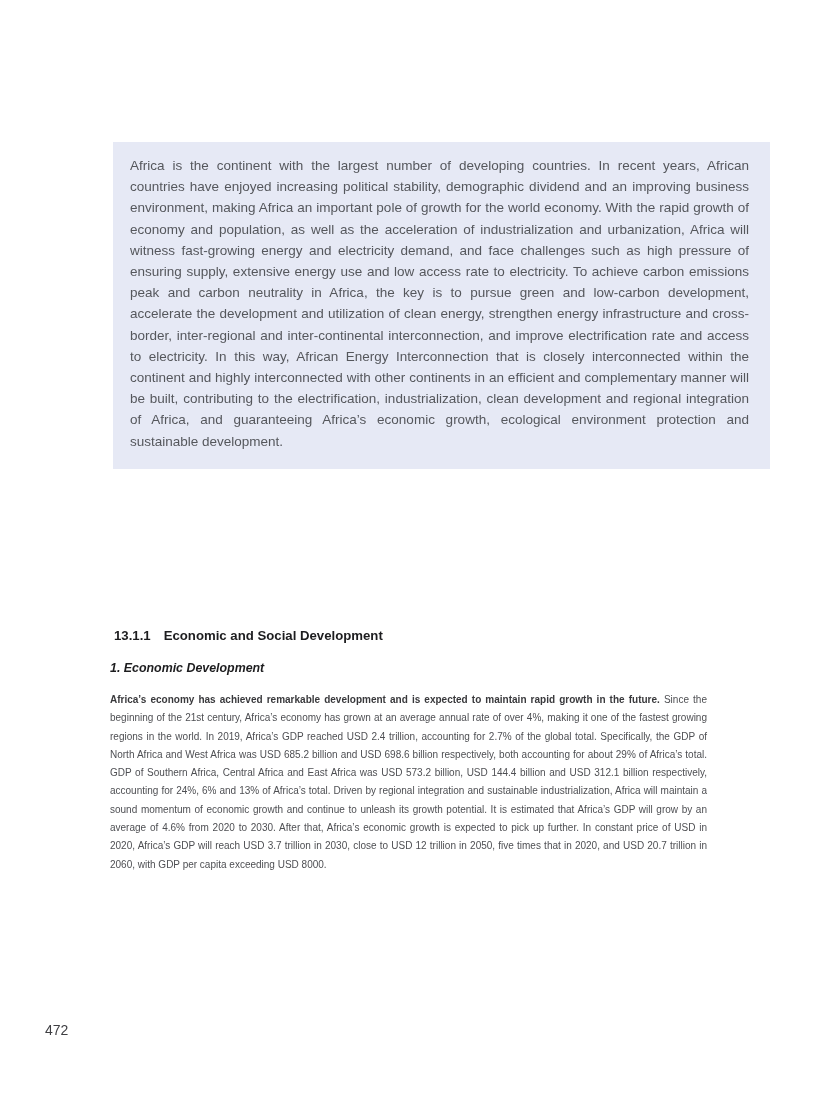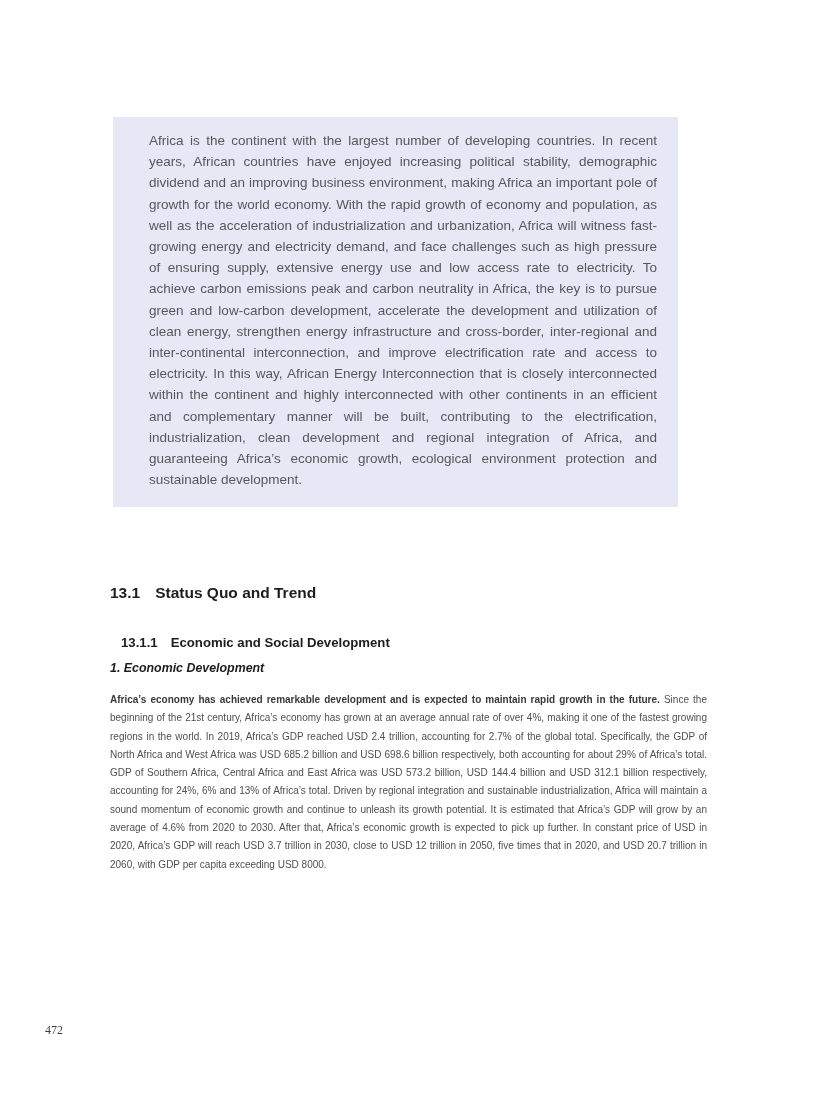--- a/index.html
+++ b/index.html
@@ -11,24 +11,24 @@
     position: relative;
     width: 816px;
     height: 1100px;
     background: #ffffff;
     font-family: "Liberation Sans", "DejaVu Sans", sans-serif;
     overflow: hidden;
   }
   .abstract-box {
     position: absolute;
     left: 113px;
-    top: 117px;
-    width: 565px;
+    top: 142px;
+    width: 657px;
     box-sizing: border-box;
-    padding: 13px 21px 17px 36px;
+    padding: 13px 21px 17px 17px;
     background: #e6e9f5;
   }
   .abstract-box p {
     margin: 0;
     font-size: 13.5px;
     line-height: 21.2px;
     color: #55575c;
     text-align: justify;
   }
   .heading-1 {
@@ -39,21 +39,21 @@
     font-size: 15.5px;
     line-height: 18px;
     font-weight: bold;
     color: #1d1d1f;
   }
   .heading-1 .h-num { margin-right: 15px; }
   .heading-2 {
     position: absolute;
     left: 110px;
     top: 624px;
-    margin: 11px;
+    margin: 4px;
     font-size: 13.2px;
     line-height: 16px;
     font-weight: bold;
     color: #1d1d1f;
   }
   .heading-2 .h-num { margin-right: 13px; }
   .heading-3 {
     position: absolute;
     left: 110px;
     top: 661px;
@@ -76,38 +76,34 @@
     text-align: justify;
   }
   .body-para .lead {
     font-weight: bold;
     color: #39393c;
   }
   .page-number {
     position: absolute;
     left: 45px;
     top: 1023px;
-    font-size: 12px;
+    font-size: 14px;
     line-height: 14px;
     color: #3e3e42;
-    font-family: Liberation Serif, serif;
   }
 </style>
 </head>
 <body>
 
 <div class="page">
 
   <div class="abstract-box">
     <p>Africa is the continent with the largest number of developing countries. In recent years, African countries have enjoyed increasing political stability, demographic dividend and an improving business environment, making Africa an important pole of growth for the world economy. With the rapid growth of economy and population, as well as the acceleration of industrialization and urbanization, Africa will witness fast-growing energy and electricity demand, and face challenges such as high pressure of ensuring supply, extensive energy use and low access rate to electricity. To achieve carbon emissions peak and carbon neutrality in Africa, the key is to pursue green and low-carbon development, accelerate the development and utilization of clean energy, strengthen energy infrastructure and cross-border, inter-regional and inter-continental interconnection, and improve electrification rate and access to electricity. In this way, African Energy Interconnection that is closely interconnected within the continent and highly interconnected with other continents in an efficient and complementary manner will be built, contributing to the electrification, industrialization, clean development and regional integration of Africa, and guaranteeing Africa’s economic growth, ecological environment protection and sustainable development.</p>
   </div>
 
-  <h1 class="heading-1">
-    <span class="h-num">13.1</span><span>Status Quo and Trend</span>
-  </h1>
 
   <h2 class="heading-2">
     <span class="h-num">13.1.1</span><span>Economic and Social Development</span>
   </h2>
 
   <h3 class="heading-3">1. Economic Development</h3>
 
   <p class="body-para"><span class="lead">Africa’s economy has achieved remarkable development and is expected to maintain rapid growth in the future. </span><span>Since the beginning of the 21st century, Africa’s economy has grown at an average annual rate of over 4%, making it one of the fastest growing regions in the world. In 2019, Africa’s GDP reached USD 2.4 trillion, accounting for 2.7% of the global total. Specifically, the GDP of North Africa and West Africa was USD 685.2 billion and USD 698.6 billion respectively, both accounting for about 29% of Africa’s total. GDP of Southern Africa, Central Africa and East Africa was USD 573.2 billion, USD 144.4 billion and USD 312.1 billion respectively, accounting for 24%, 6% and 13% of Africa’s total. Driven by regional integration and sustainable industrialization, Africa will maintain a sound momentum of economic growth and continue to unleash its growth potential. It is estimated that Africa’s GDP will grow by an average of 4.6% from 2020 to 2030. After that, Africa’s economic growth is expected to pick up further. In constant price of USD in 2020, Africa’s GDP will reach USD 3.7 trillion in 2030, close to USD 12 trillion in 2050, five times that in 2020, and USD 20.7 trillion in 2060, with GDP per capita exceeding USD 8000.</span></p>
 
   <div class="page-number">472</div>

